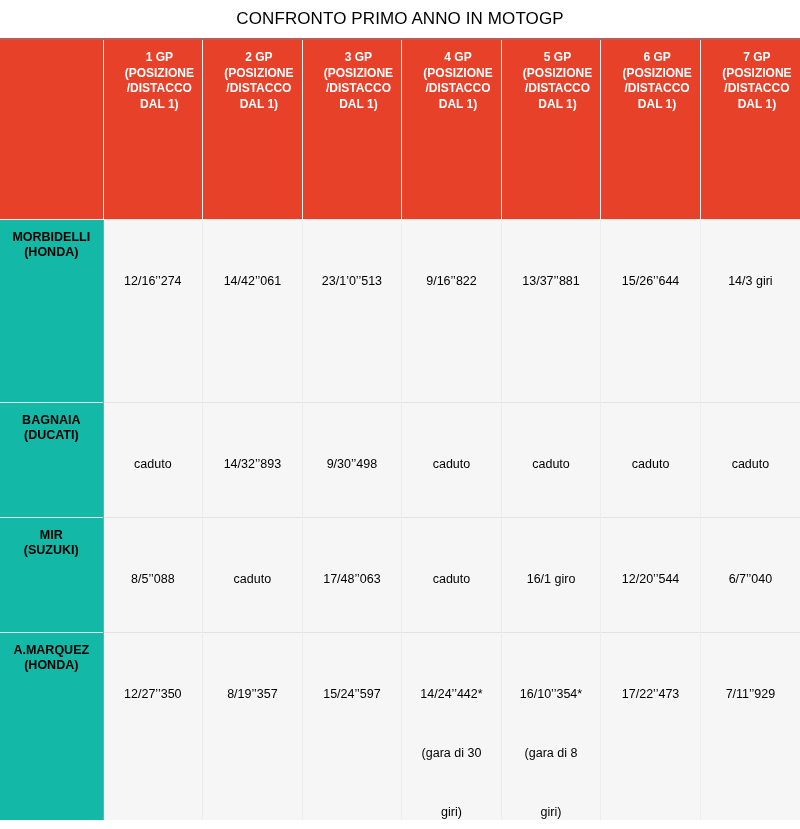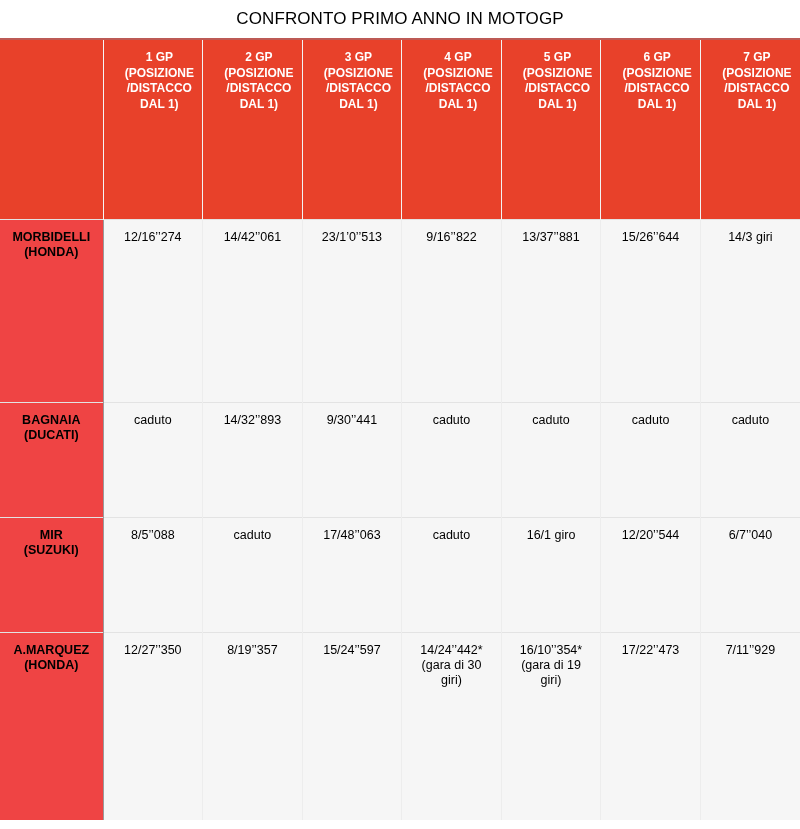--- a/index.html
+++ b/index.html
@@ -68,29 +68,29 @@
     padding: 10px 4px 0 4px;
     background: #f6f6f6;
     border-top: 1px solid #e3e3e3;
     border-right: 1px solid #ededed;
     box-sizing: border-box;
     color: #000;
   }
   tbody td:last-child { border-right: none; }
 
   tbody td.rowname {
-    background: #ef4444;
+    background: #14b8a6;
     font-weight: bold;
     font-size: 12.5px;
     line-height: 15px;
     border-right: 1px solid #9a9a9a;
     color: #000;
   }
   tbody td.rowname .nm { display: block; }
-  tbody td .cl { display: block; }
+  tbody td .cl { display: block; margin-top: 44px; }
 
   tr.r-morbidelli td { height: 183px; }
   tr.r-bagnaia td    { height: 115px; }
   tr.r-mir td        { height: 115px; }
   tr.r-marquez td    { height: 188px; }
 </style>
 </head>
 <body>
 
 <div id="page">
@@ -199,21 +199,21 @@
           <span class="nm">BAGNAIA</span>
           <span class="nm">(DUCATI)</span>
         </td>
         <td>
           <span class="cl">caduto</span>
         </td>
         <td>
           <span class="cl">14/32’’893</span>
         </td>
         <td>
-          <span class="cl">9/30’’441</span>
+          <span class="cl">9/30’’498</span>
         </td>
         <td>
           <span class="cl">caduto</span>
         </td>
         <td>
           <span class="cl">caduto</span>
         </td>
         <td>
           <span class="cl">caduto</span>
         </td>
@@ -264,21 +264,21 @@
         <td>
           <span class="cl">15/24’’597</span>
         </td>
         <td>
           <span class="cl">14/24’’442*</span>
           <span class="cl">(gara di 30</span>
           <span class="cl">giri)</span>
         </td>
         <td>
           <span class="cl">16/10’’354*</span>
-          <span class="cl">(gara di 19</span>
+          <span class="cl">(gara di 8</span>
           <span class="cl">giri)</span>
         </td>
         <td>
           <span class="cl">17/22’’473</span>
         </td>
         <td>
           <span class="cl">7/11’’929</span>
         </td>
       </tr>
 

